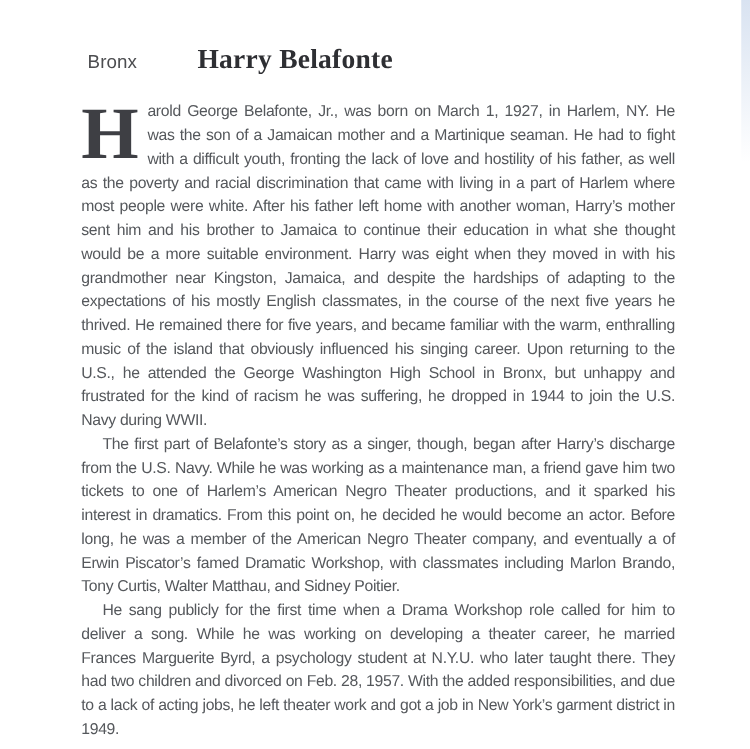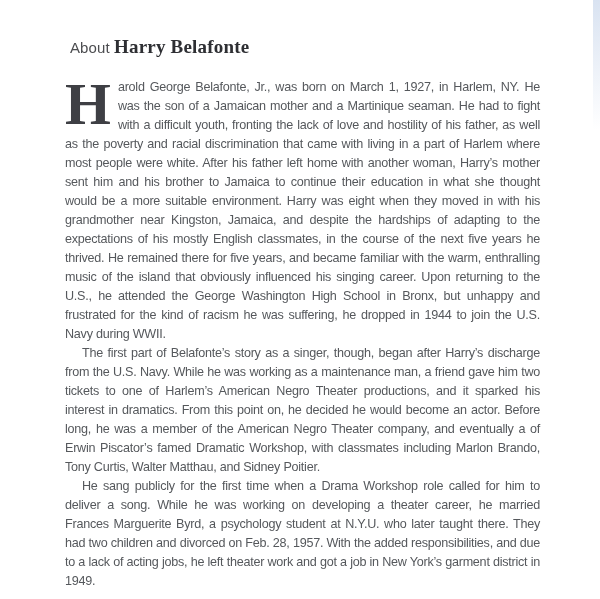--- a/index.html
+++ b/index.html
@@ -30,23 +30,24 @@
     margin: 0 0 21px 5px;
     font-size: 15px;
     font-weight: normal;
     line-height: 19px;
     color: #4c4d50;
     letter-spacing: 0.1px;
   }
   .title .title-name {
     font-family: "Liberation Serif", serif;
     font-weight: bold;
-    font-size: 19px;
+    font-size: 22px;
     color: #2e2f33;
     letter-spacing: 0.2px;
+    margin-left: 44px;
   }
   .article {
     color: #55585c;
     font-size: 12.6px;
     line-height: 19px;
     letter-spacing: -0.25px;
     text-align: justify;
   }
   .article p {
     margin: 0;
@@ -66,21 +67,21 @@
     letter-spacing: 0;
   }
 </style>
 </head>
 <body>
 
 <div class="page">
 
   <div class="edge-shadow"></div>
 
-  <h1 class="title"><span class="title-prefix">About</span> <span class="title-name">Harry Belafonte</span></h1>
+  <h1 class="title"><span class="title-prefix">Bronx</span> <span class="title-name">Harry Belafonte</span></h1>
 
   <div class="article">
 
     <p class="para-first"><span class="dropcap">H</span><span>arold George Belafonte, Jr., was born on March 1, 1927, in Harlem, NY. He was the son of a Jamaican mother and a Martinique seaman. He had to fight with a difficult youth, fronting the lack of love and hostility of his father, as well as the poverty and racial discrimination that came with living in a part of Harlem where most people were white. After his father left home with another woman, Harry’s mother sent him and his brother to Jamaica to continue their education in what she thought would be a more suitable environment. Harry was eight when they moved in with his grandmother near Kingston, Jamaica, and despite the hardships of adapting to the expectations of his mostly English classmates, in the course of the next five years he thrived. He remained there for five years, and became familiar with the warm, enthralling music of the island that obviously influenced his singing career. Upon returning to the U.S., he attended the George Washington High School in Bronx, but unhappy and frustrated for the kind of racism he was suffering, he dropped in 1944 to join the U.S. Navy during WWII.</span></p>
 
     <p class="indented"><span>The first part of Belafonte’s story as a singer, though, began after Harry’s discharge from the U.S. Navy. While he was working as a maintenance man, a friend gave him two tickets to one of Harlem’s American Negro Theater productions, and it sparked his interest in dramatics. From this point on, he decided he would become an actor. Before long, he was a member of the American Negro Theater company, and eventually a of Erwin Piscator’s famed Dramatic Workshop, with classmates including Marlon Brando, Tony Curtis, Walter Matthau, and Sidney Poitier.</span></p>
 
     <p class="indented"><span>He sang publicly for the first time when a Drama Workshop role called for him to deliver a song. While he was working on developing a theater career, he married Frances Marguerite Byrd, a psychology student at N.Y.U. who later taught there. They had two children and divorced on Feb. 28, 1957. With the added responsibilities, and due to a lack of acting jobs, he left theater work and got a job in New York’s garment district in 1949.</span></p>
 
   </div>

